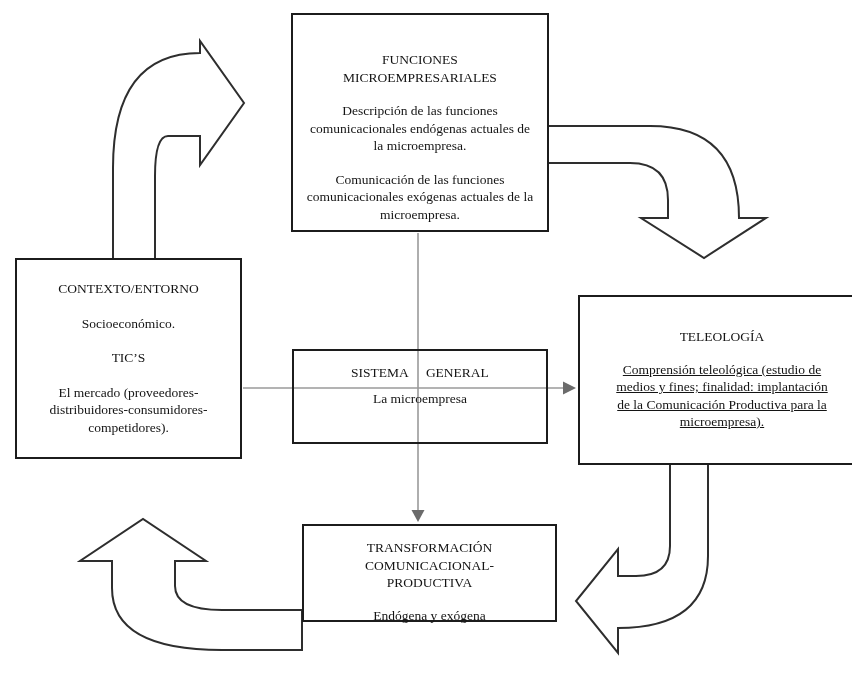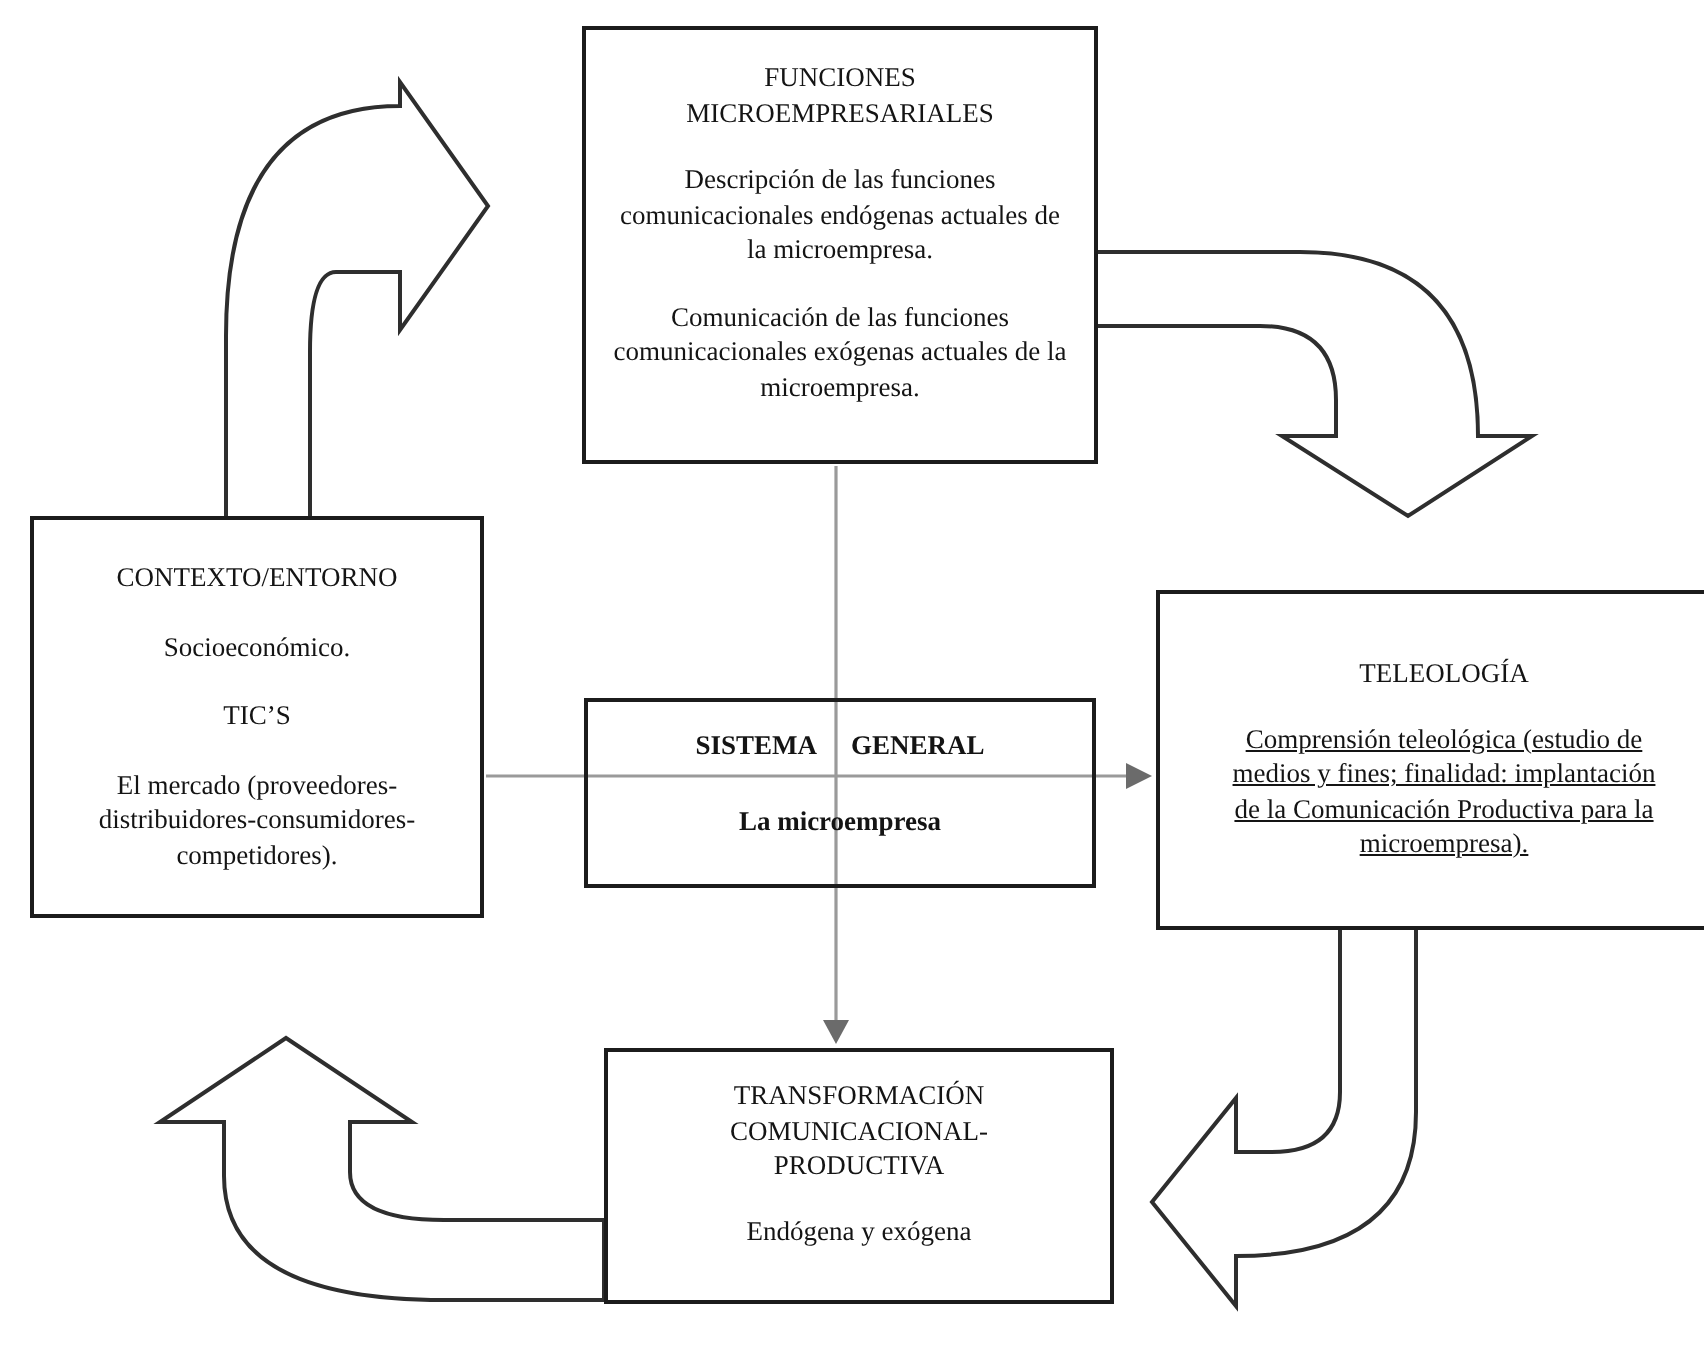--- a/index.html
+++ b/index.html
@@ -23,25 +23,25 @@
     background: #ffffff;
     box-sizing: border-box;
     display: flex;
     flex-direction: column;
     align-items: center;
     text-align: center;
     font-size: 13.5px;
     line-height: 1.3;
   }
   .box .title { font-size: 13.5px; }
-  .box-funciones   { left: 291px; top: 13px;  width: 258px; height: 219px; padding-top: 15px; gap: 16px; }
+  .box-funciones   { left: 291px; top: 13px;  width: 258px; height: 219px; padding-top: 36px; gap: 16px; }
   .box-contexto    { left: 15px;  top: 258px; width: 227px; height: 201px; padding-top: 20px; gap: 17px; }
-  .box-sistema     { left: 292px; top: 349px; width: 256px; height: 95px;  padding-top: 13px; gap: 20px; background: transparent; font-weight: bold; }
+  .box-sistema     { left: 292px; top: 349px; width: 256px; height: 95px;  padding-top: 13px; gap: 8px; background: transparent; }
   .box-teleologia  { left: 578px; top: 295px; width: 288px; height: 170px; padding-top: 31px; gap: 15px; }
-  .box-transform   { left: 302px; top: 524px; width: 255px; height: 128px; padding-top: 13px; gap: 15px; }
+  .box-transform   { left: 302px; top: 524px; width: 255px; height: 98px; padding-top: 13px; gap: 15px; }
 
   .w200 { max-width: 200px; }
   .w228 { max-width: 228px; }
   .w195 { max-width: 195px; }
   .w218 { max-width: 218px; text-decoration: underline; }
   .w178 { max-width: 178px; }
 
   .sistema-title-row {
     display: flex;
     flex-direction: row;

